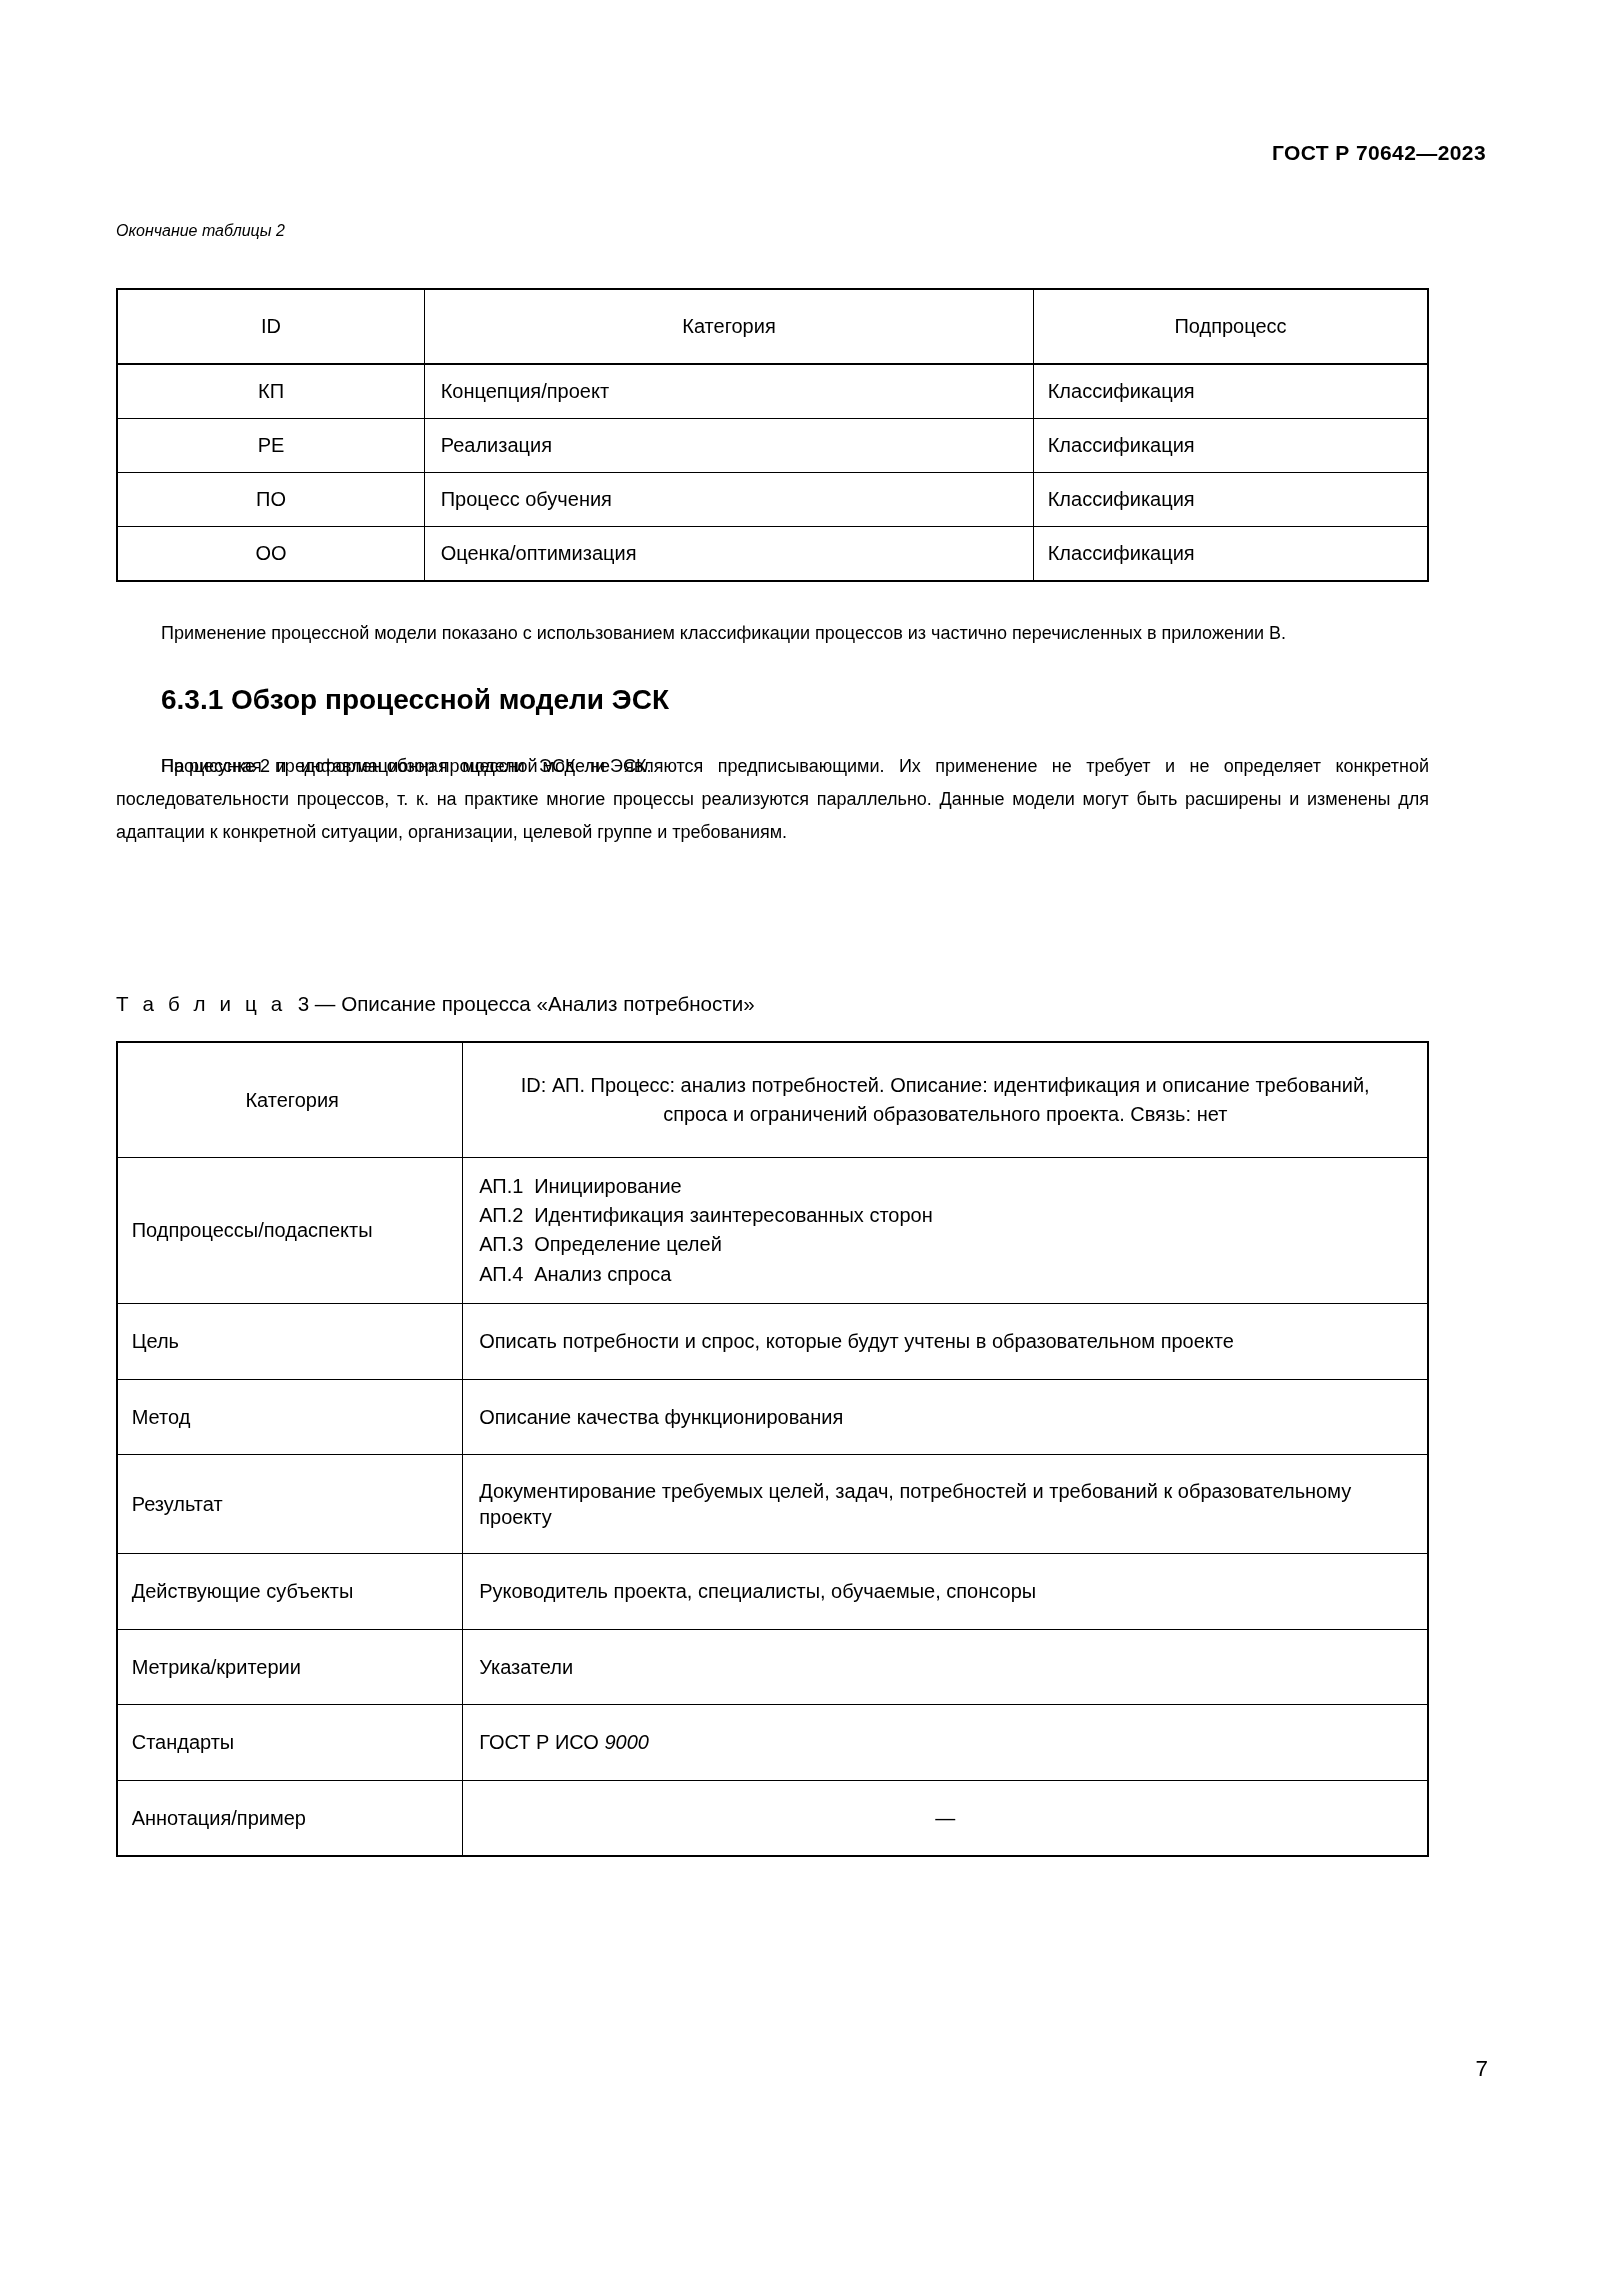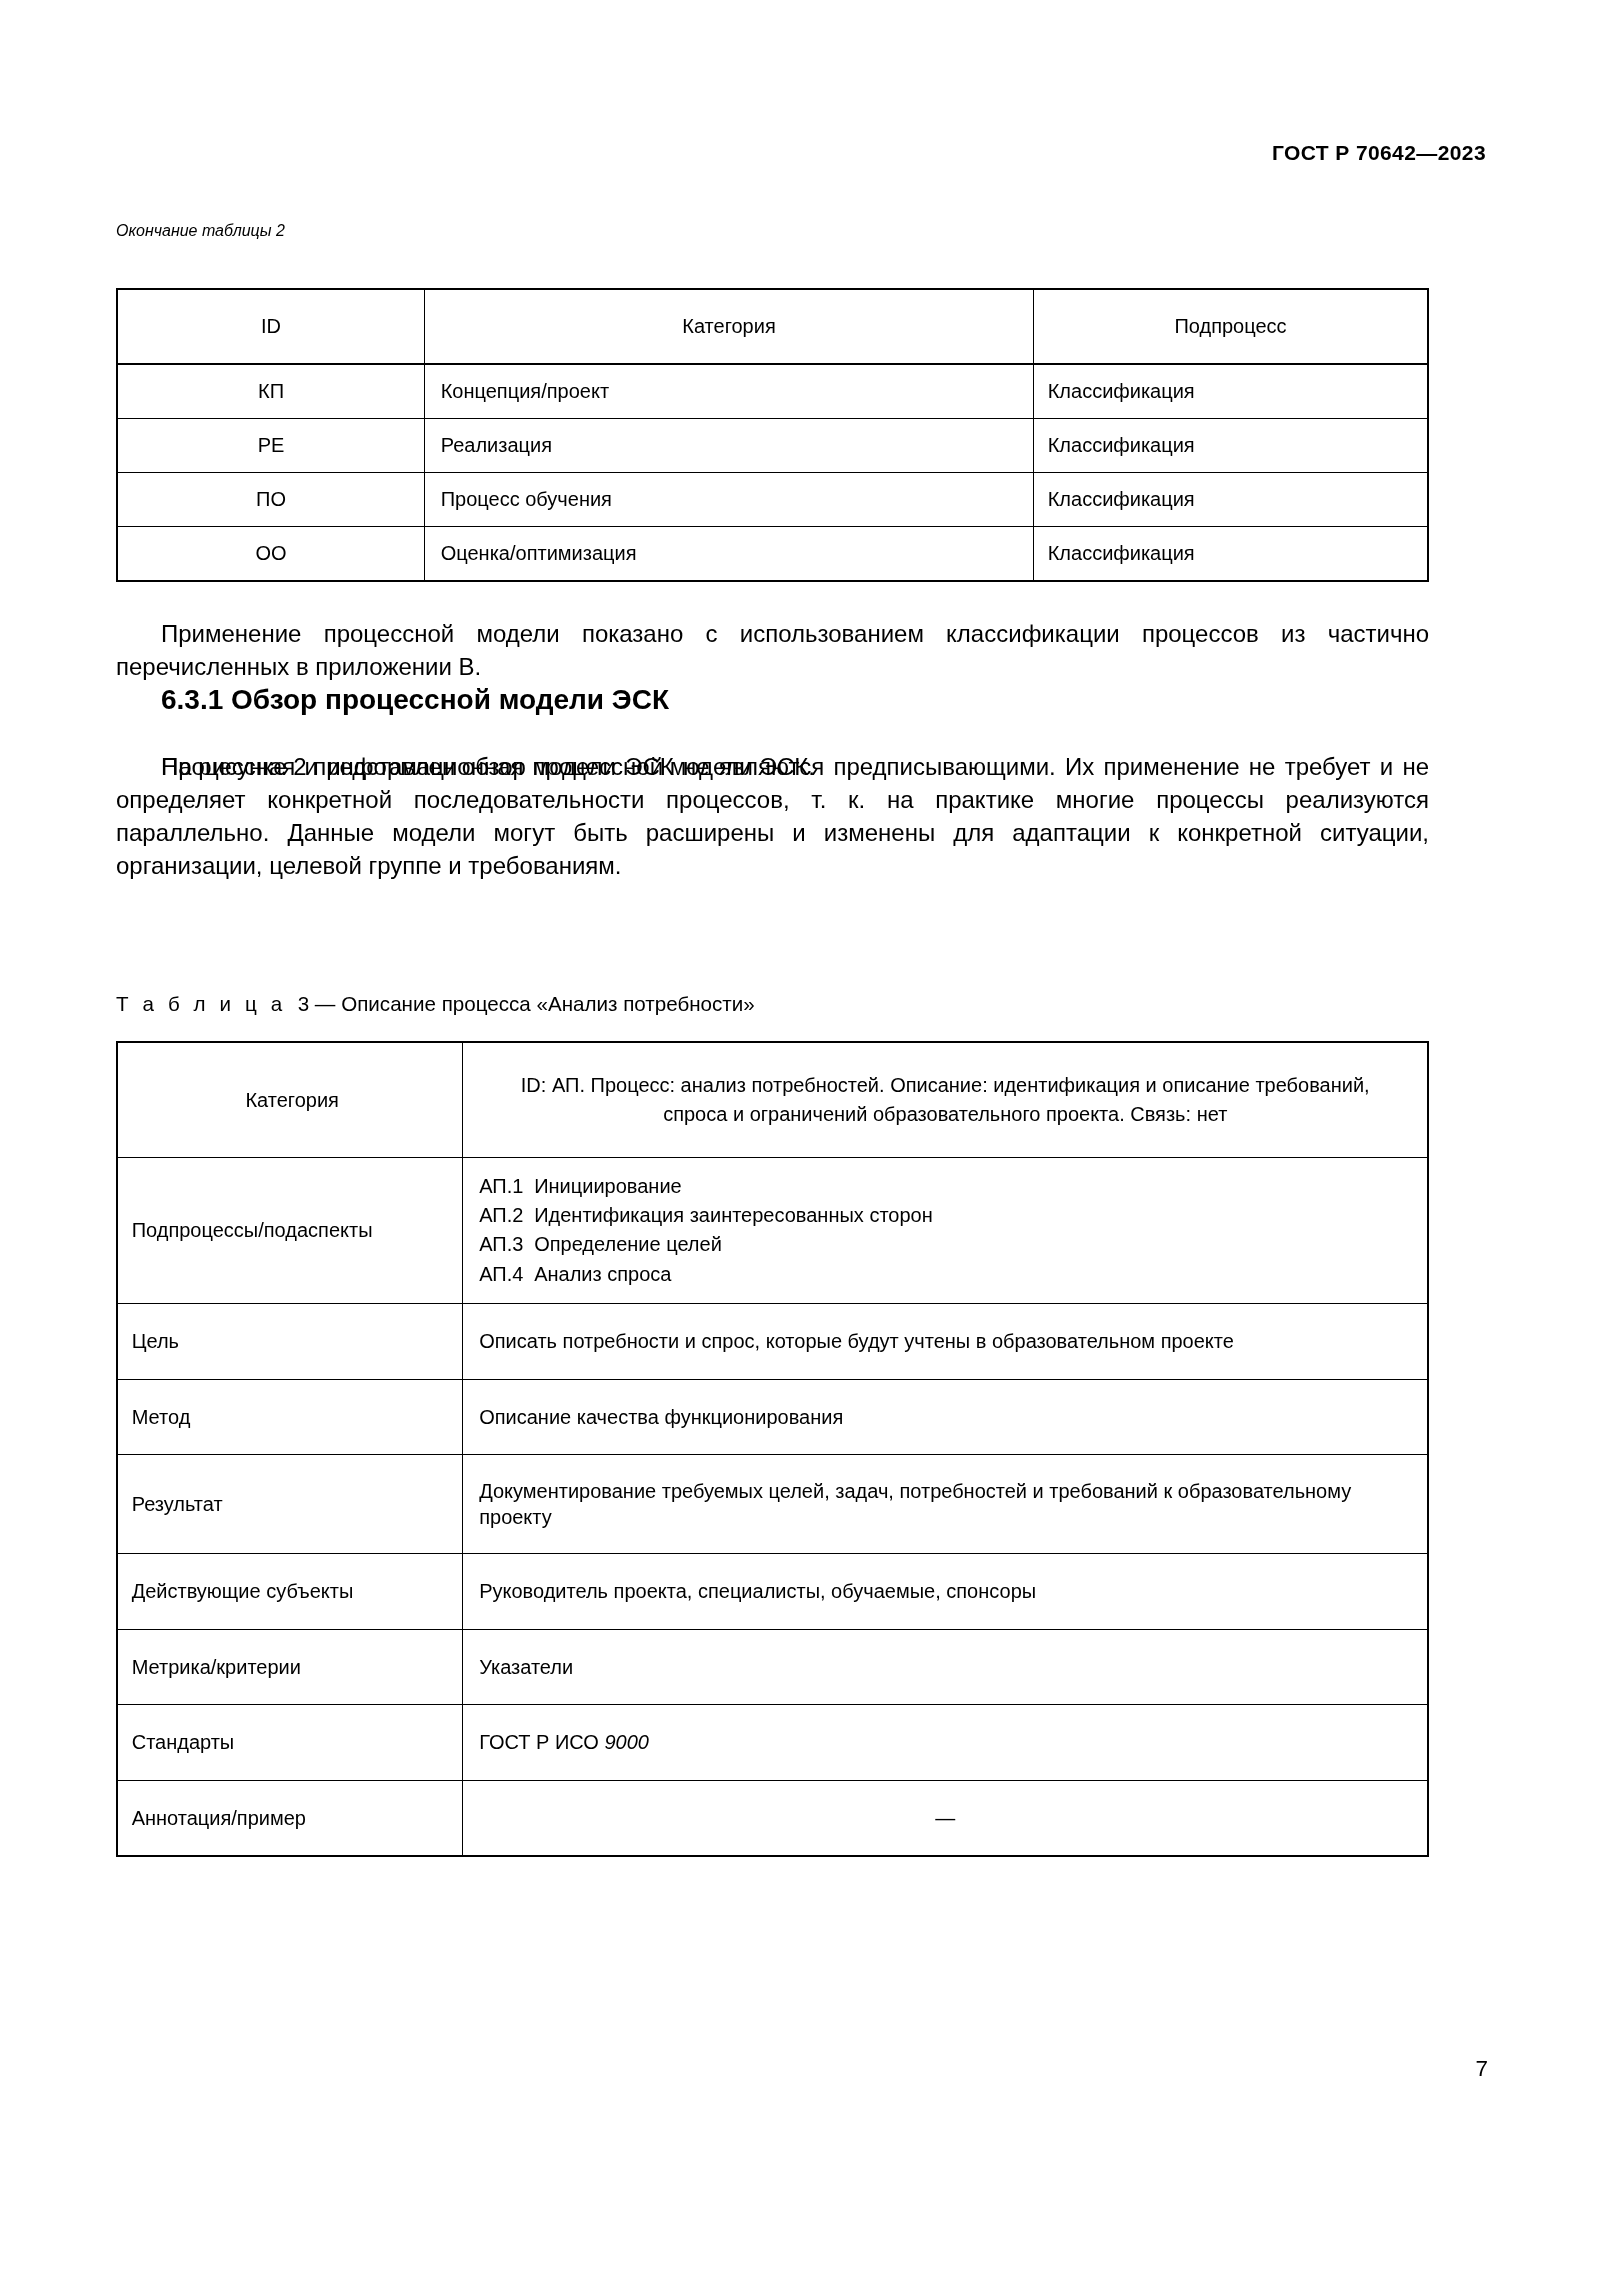--- a/index.html
+++ b/index.html
@@ -81,21 +81,21 @@
   #table2-wrap .c-sub { text-align: left; padding-left: 13.7px; }
   #table2-wrap tr.hdr .c-cat,
   #table2-wrap tr.hdr .c-sub { text-align: center; padding-left: 0; }
   #table2-wrap tr.body-row-first td { border-top: 2.5px solid #000; }
 
   
   .para {
     position: absolute;
     left: 116px;
     width: 1313px;
-    font-size: 24px;
+    font-size: 18px;
     line-height: 33px;
     text-align: justify;
   }
   .para.nojust { text-align: left; }
   .para .indent { display: inline-block; width: 45px; }
   .head-num {
     position: absolute;
     left: 116px;
     width: 1313px;
     font-size: 28px;

